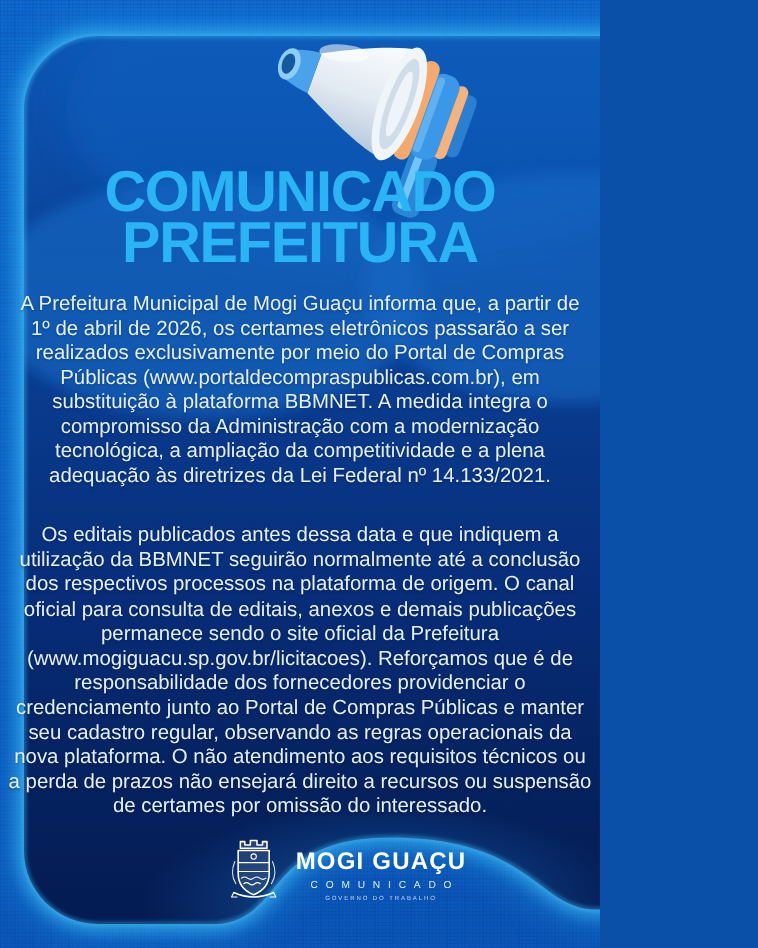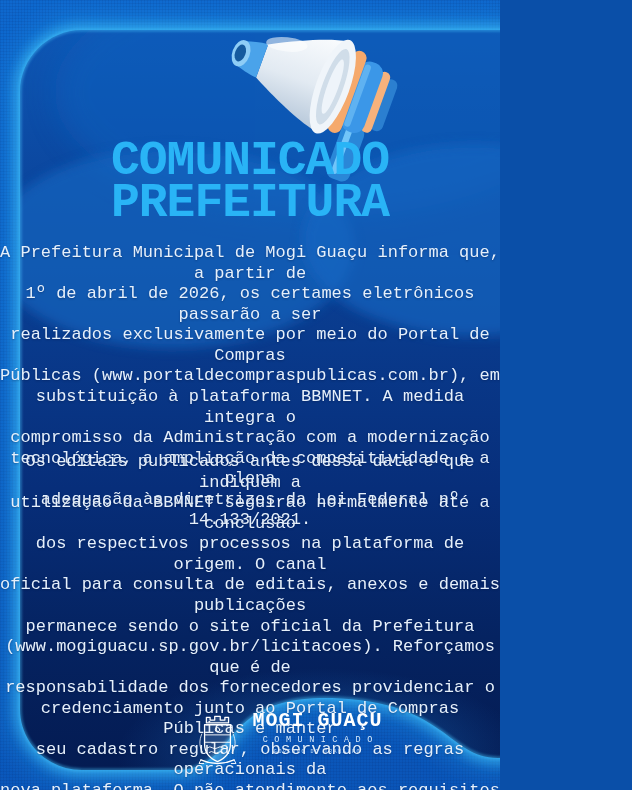--- a/index.html
+++ b/index.html
@@ -1,35 +1,35 @@
 <!DOCTYPE html>
 <html><head>
 <meta charset="utf-8">
 <style>
   html,body{margin:0;padding:0;background:#0a4fa8;}
   .canvas{
     position:relative;width:500px;height:790px;overflow:hidden;
-    font-family:Liberation Mono, monospace;
+    font-family:Liberation Sans, sans-serif;
     background:
       repeating-linear-gradient(0deg, rgba(5,38,105,.10) 0 1px, transparent 1px 3px),
       repeating-linear-gradient(90deg, rgba(5,38,105,.10) 0 1px, transparent 1px 3px),
       linear-gradient(168deg,#0e68ce 0%,#0c5fc5 45%,#0a55b8 100%);
   }
   .panel{position:absolute;inset:0;width:632px;height:790px;display:block;}
   .title{position:absolute;top:140px;left:0;width:100%;text-align:center;z-index:5;
          color:#29b4f6;font-weight:bold;letter-spacing:-1px;}
   .title .t1,.title .t2{font-size:48px;line-height:.88;}
   .body{position:absolute;left:0;width:100%;margin:0;text-align:center;z-index:5;
         color:#e6f0fb;font-size:17px;line-height:1.21;white-space:pre-line;
         text-shadow:0 1px 2px rgba(2,20,60,.35);}
   .p1{top:243px;}
-  .p2{top:452px;}
+  .p2{top:436px;}
   .megaphone{position:absolute;left:170px;top:-18px;width:300px;height:210px;z-index:4;}
-  .footer{position:absolute;bottom:22px;left:50%;transform:translateX(calc(-50% + 38px));
-          display:flex;align-items:flex-start;gap:11px;z-index:6;color:#fff;}
+  .footer{position:absolute;bottom:38px;left:50%;transform:translateX(calc(-50% + 38px));
+          display:flex;align-items:flex-end;gap:11px;z-index:6;color:#fff;}
   .crest{width:48px;height:57px;flex:0 0 auto;}
   .footer-text{display:flex;flex-direction:column;align-items:center;}
   .city{font-size:20px;font-weight:bold;letter-spacing:1px;line-height:1;}
   .org{font-size:8.5px;letter-spacing:6.5px;margin-top:4px;color:#d8ebfc;text-indent:6.5px;}
   .tag{font-size:5px;letter-spacing:1.6px;margin-top:4px;color:#cfe4f9;opacity:.9;}
 </style>
 </head>
 <body>
 
 <div class="canvas">

